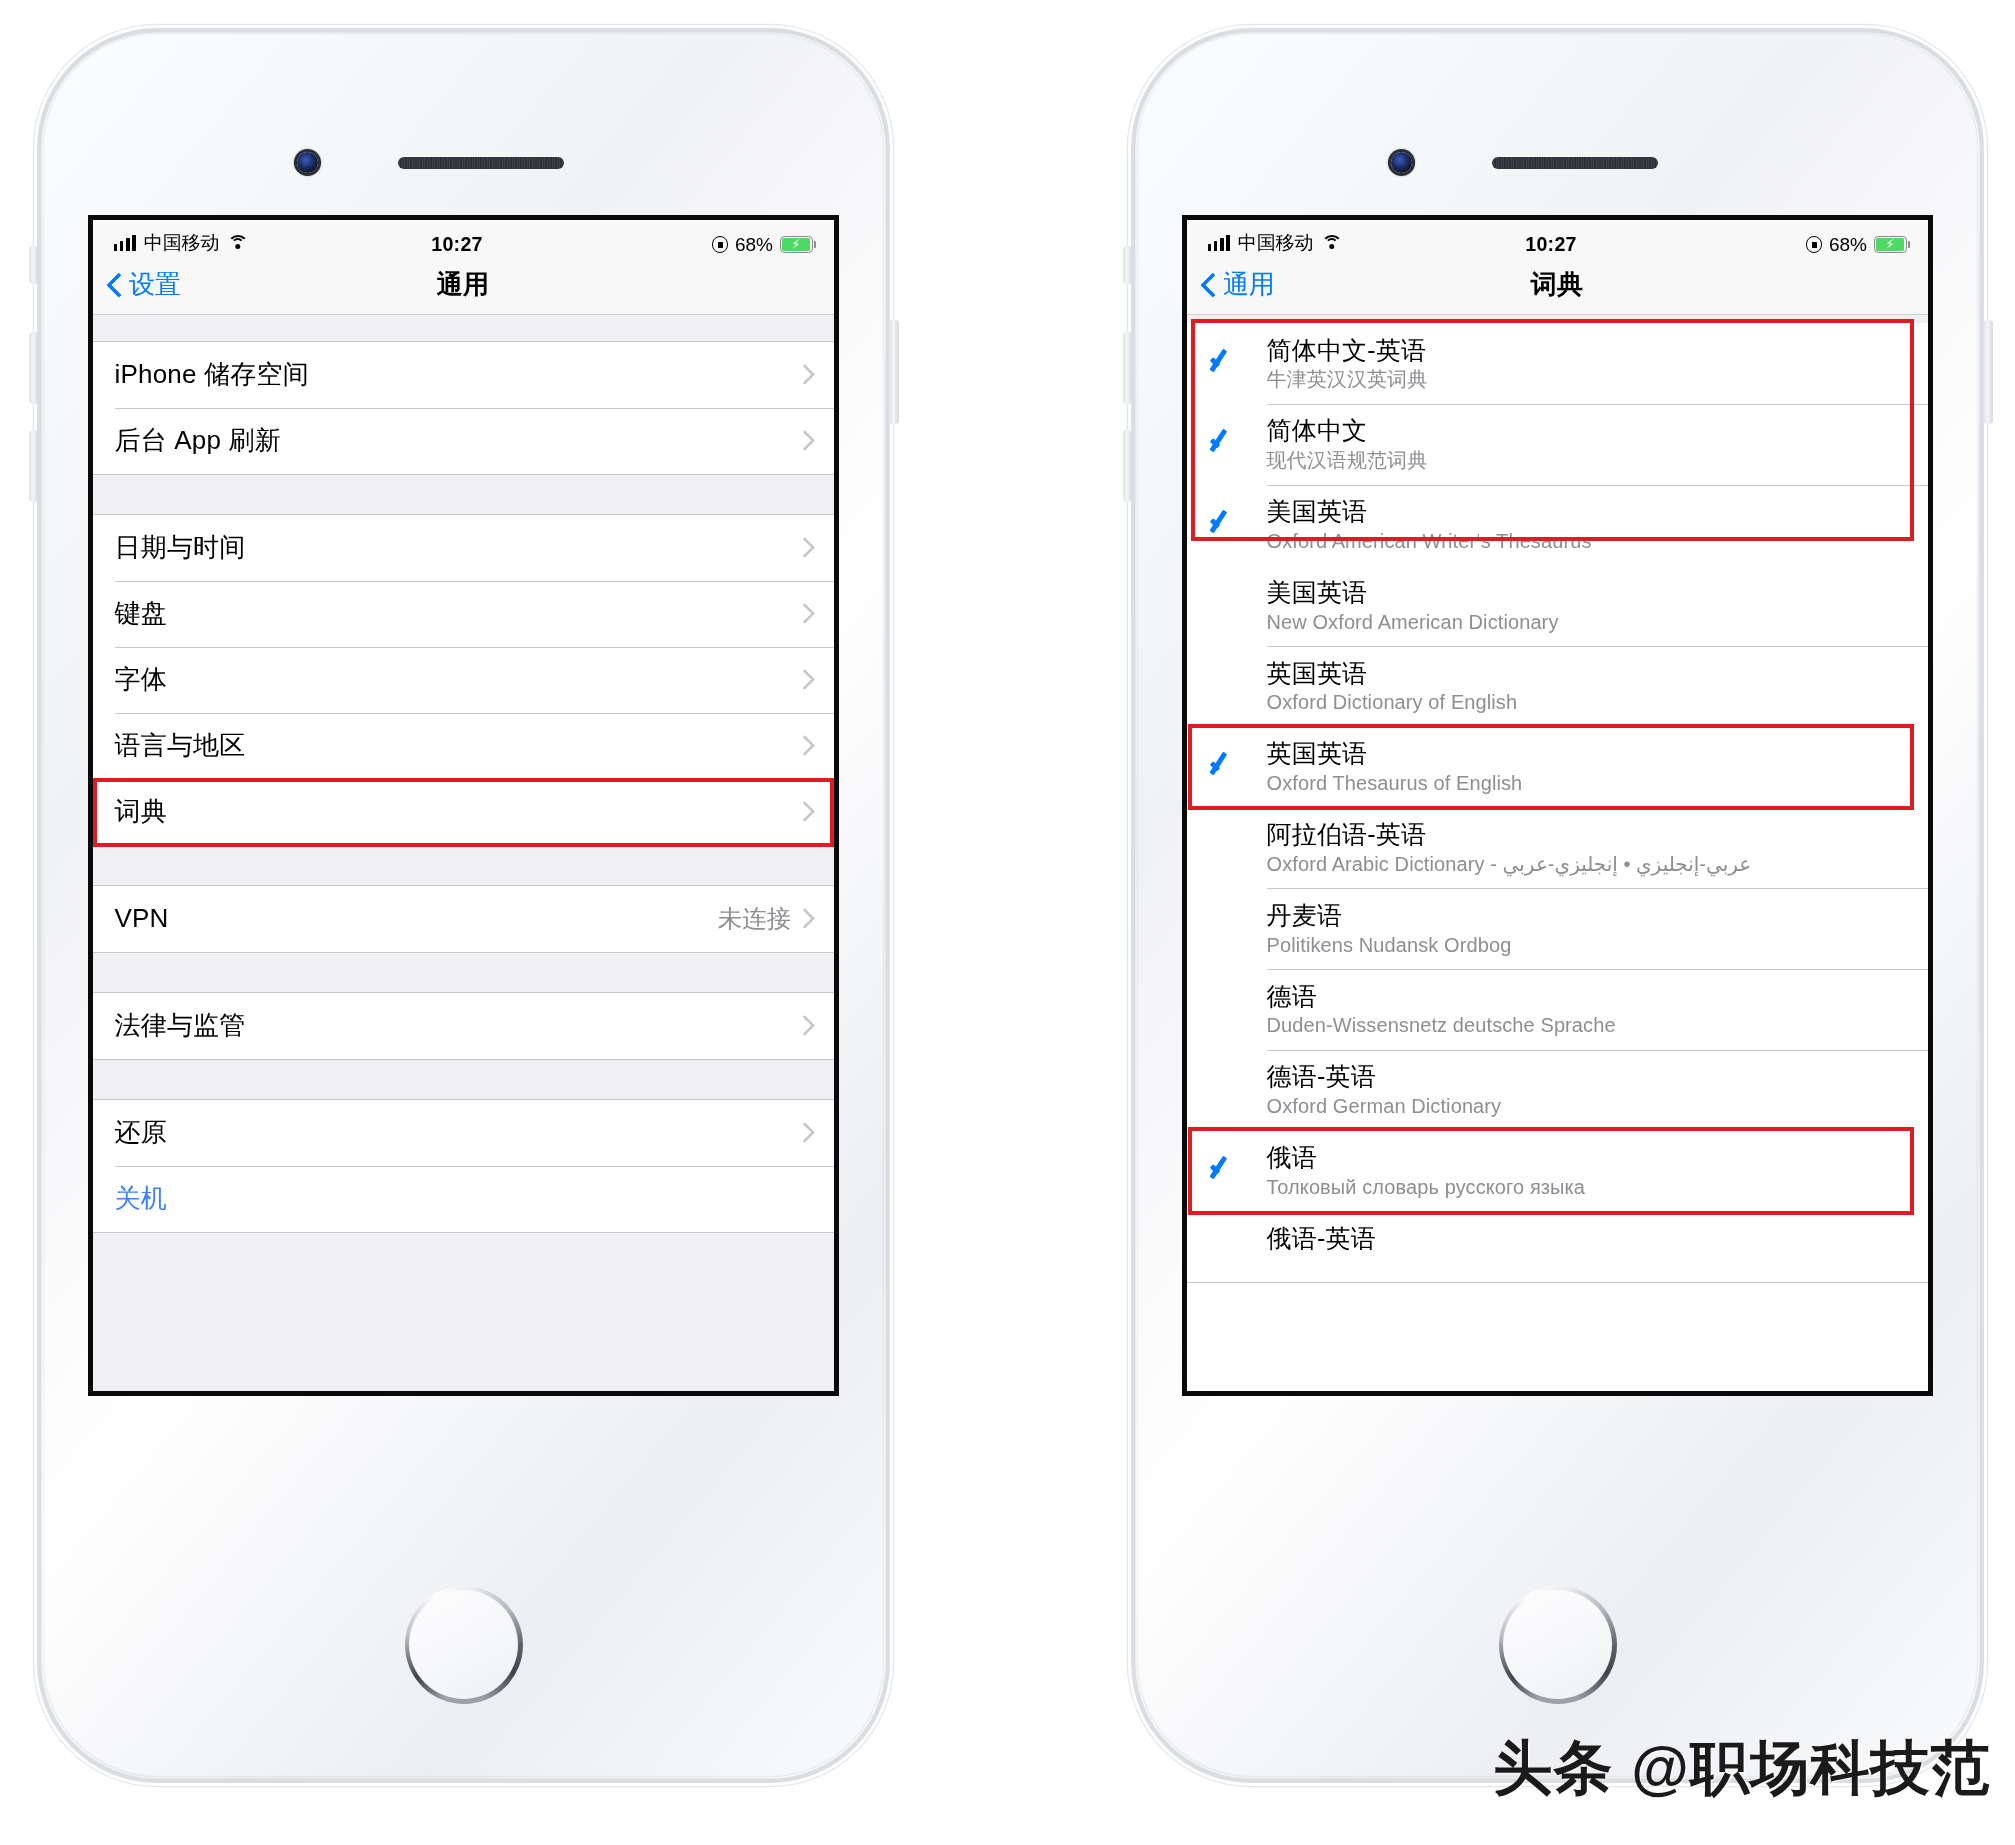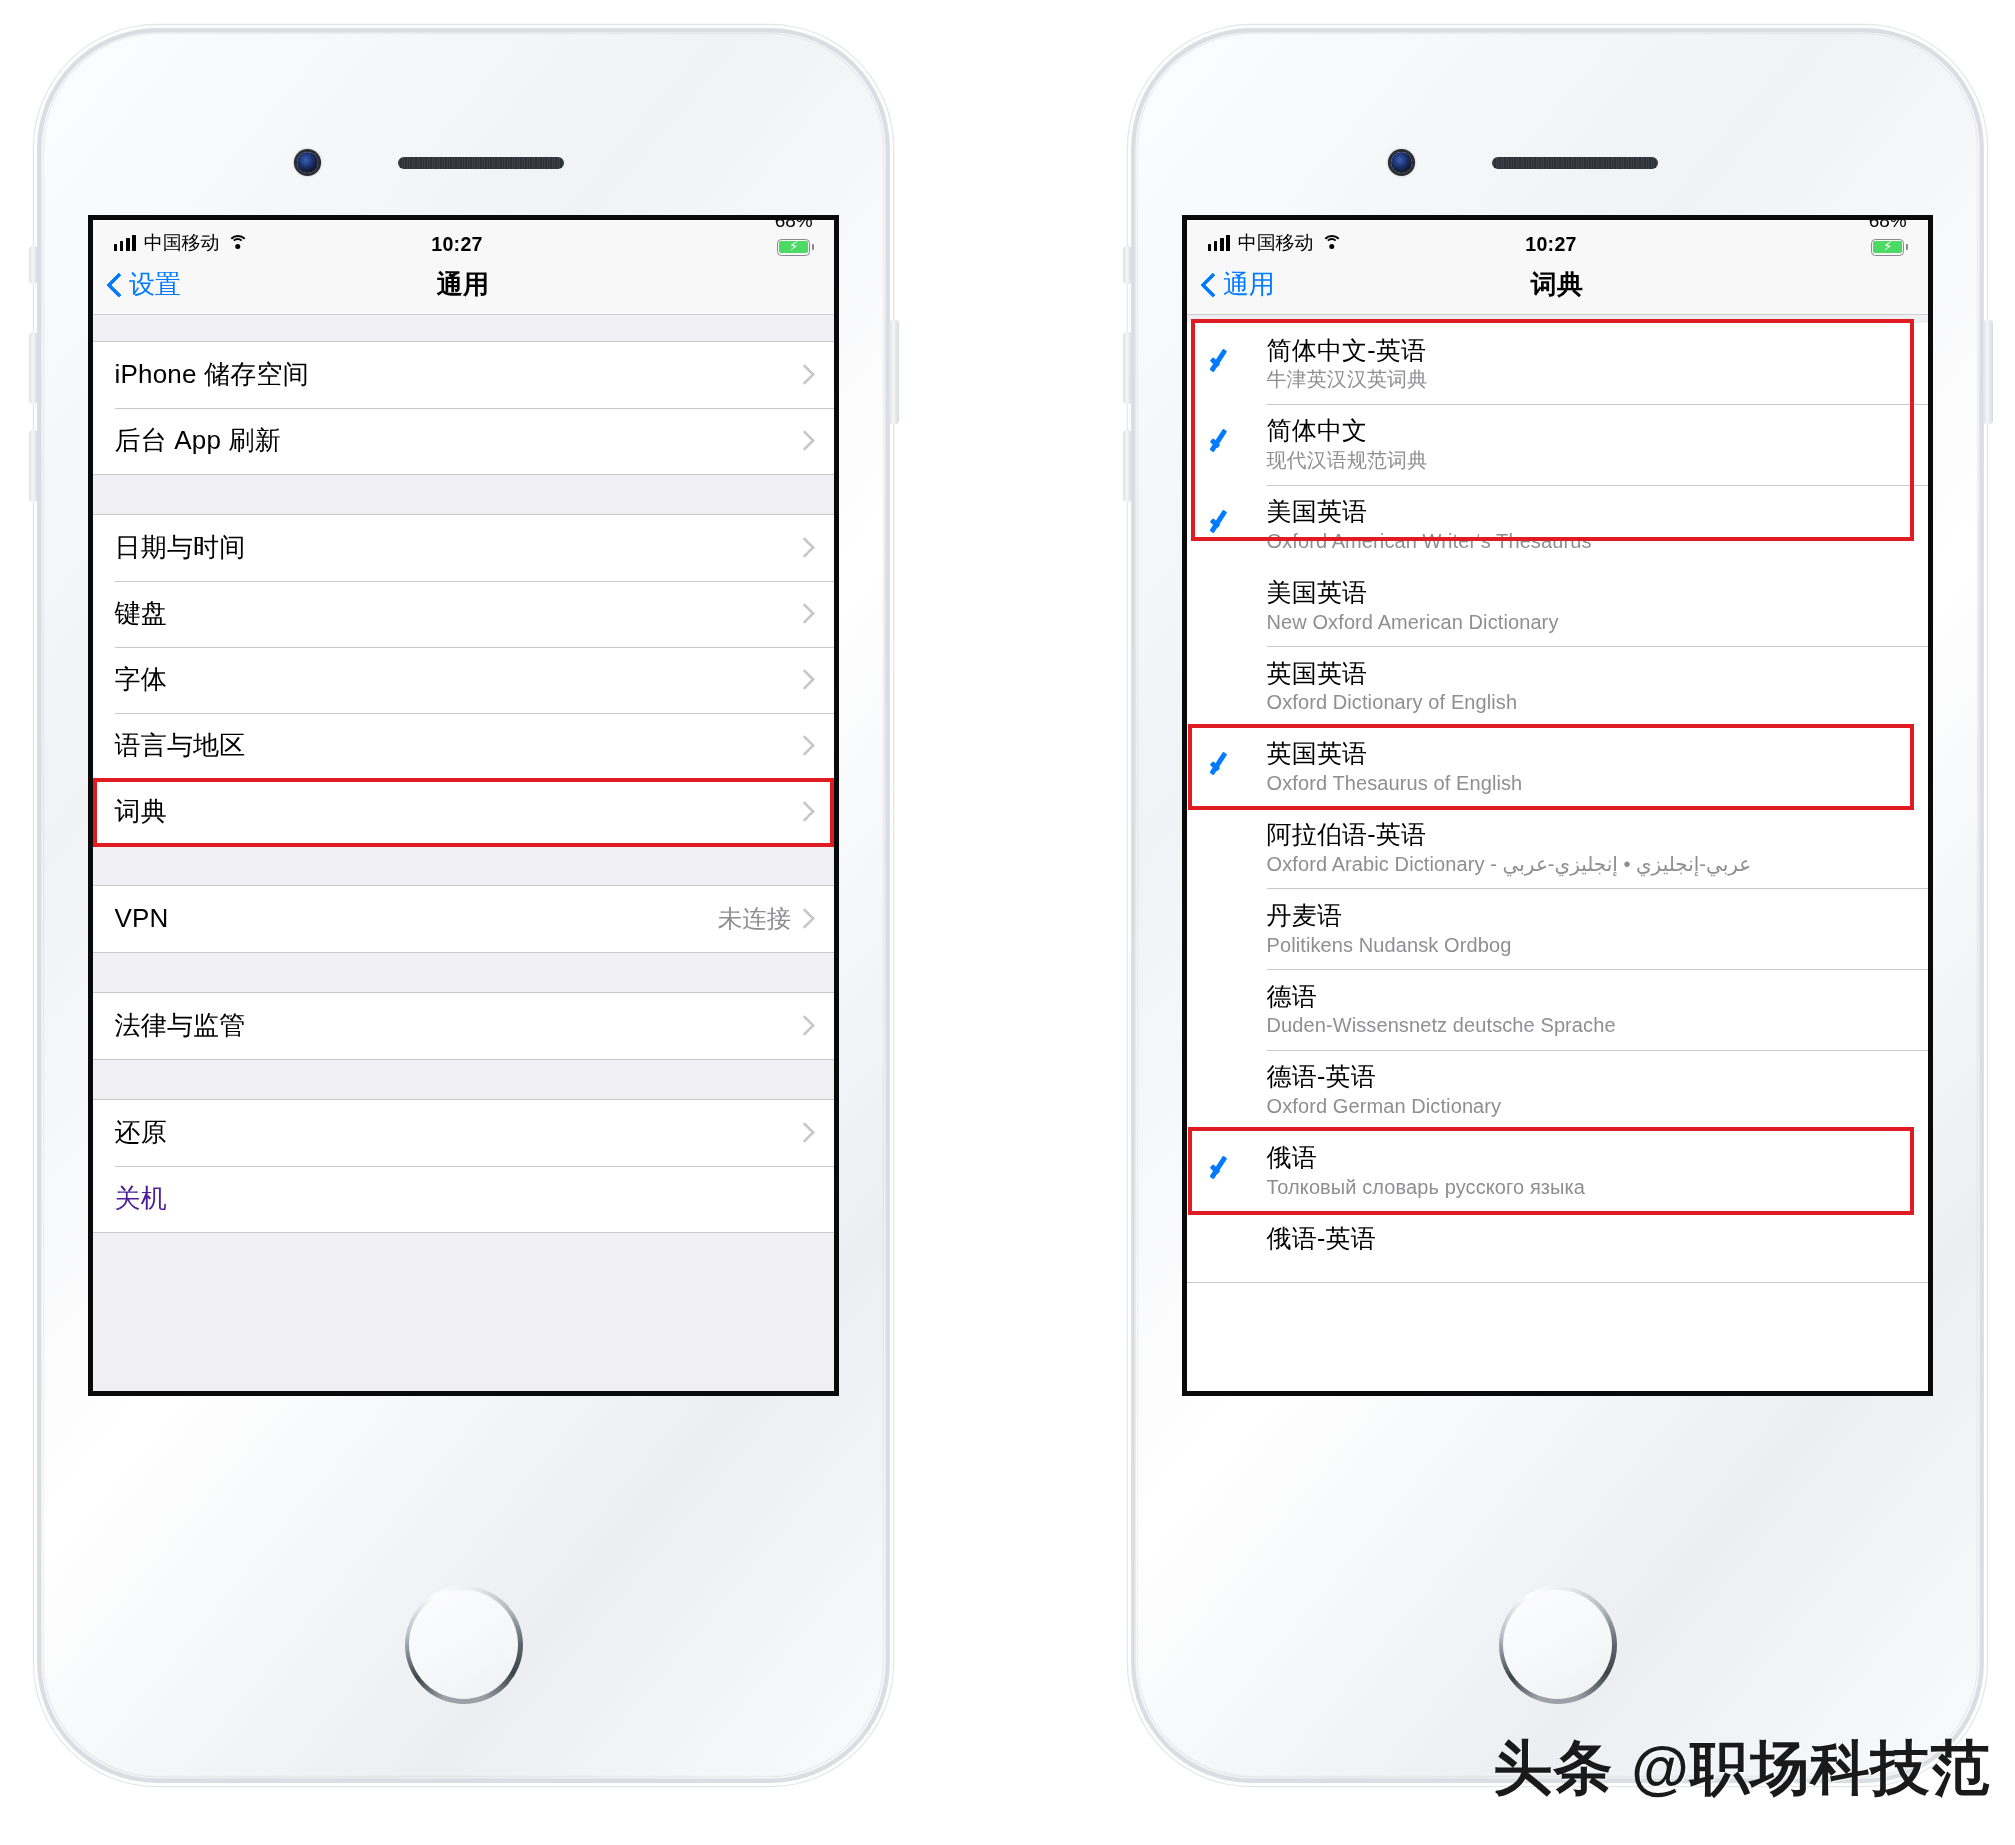--- a/index.html
+++ b/index.html
@@ -164,21 +164,21 @@
     width: 5.5px; height: 5.5px; top: 9.2px; border-radius: 50%;
     border: none; background: #000;
   }
 
   .sb-time {
     position: absolute; left: 0; right: 12px; text-align: center;
     font-size: 19.6px; font-weight: 600; letter-spacing: 0.3px;
   }
   .sb-right {
     margin-left: auto; display: flex; align-items: center; gap: 6.7px;
-    position: relative; z-index: 2; flex-direction: column;
+    position: relative; z-index: 2;
   }
   .lock-rot {
     width: 16.6px; height: 16.6px; border-radius: 50%;
     border: 1.8px solid #000; position: relative;
   }
   .lock-rot::after {
     content: ""; position: absolute; left: 50%; top: 50%;
     width: 5.5px; height: 5.5px; margin: -2.5px 0 0 -2.5px;
     background: #000; border-radius: 0.6px;
   }
@@ -248,21 +248,21 @@
     height: 66px;
     background: #fff;
     position: relative;
   }
   .row + .row::before {
     content: "";
     position: absolute; left: 22px; right: 0; top: 0;
     height: 0.6px; background: #c8c7cc;
   }
   .row-label { font-size: 26px; color: #000; letter-spacing: 0.2px; }
-  .row-label.blue { color: #4c1d95; }
+  .row-label.blue { color: #3b82f6; }
   .row-right { margin-left: auto; display: flex; align-items: center; gap: 12.3px; }
   .row-value { font-size: 24.5px; color: #8e8e93; }
   .chev-right {
     width: 11.7px; height: 19.6px; position: relative; flex: none;
   }
   .chev-right::before {
     content: ""; position: absolute; right: 2.5px; top: 2.5px;
     width: 12.3px; height: 12.3px;
     border-right: 3.7px solid #c7c7cc; border-top: 3.7px solid #c7c7cc;
     transform: rotate(45deg);

